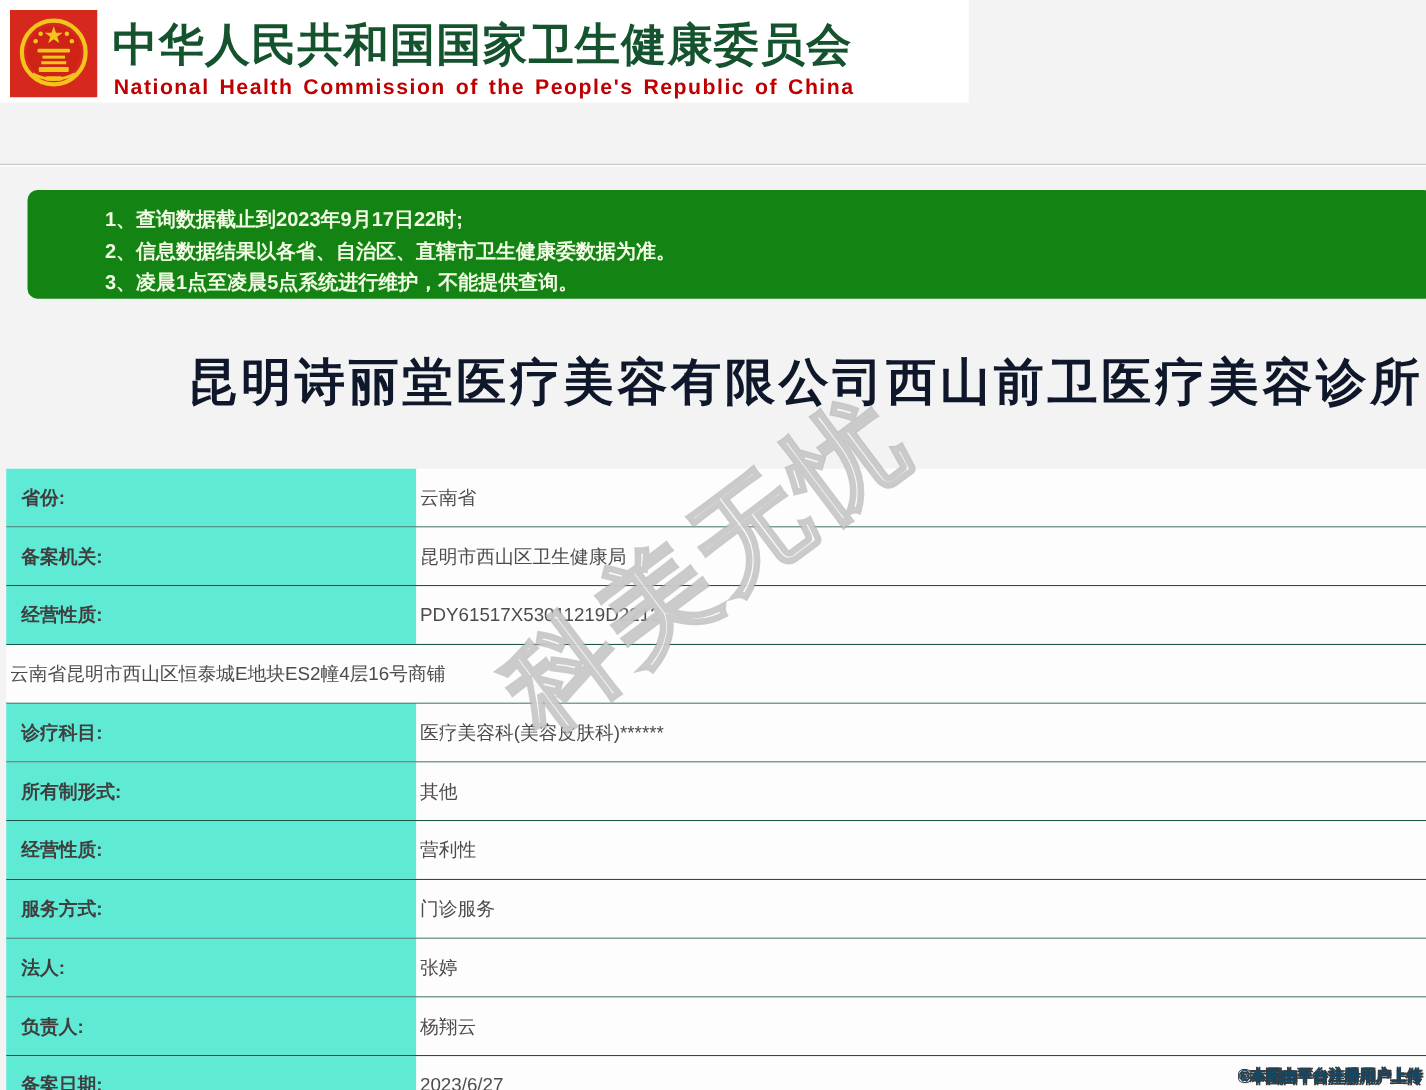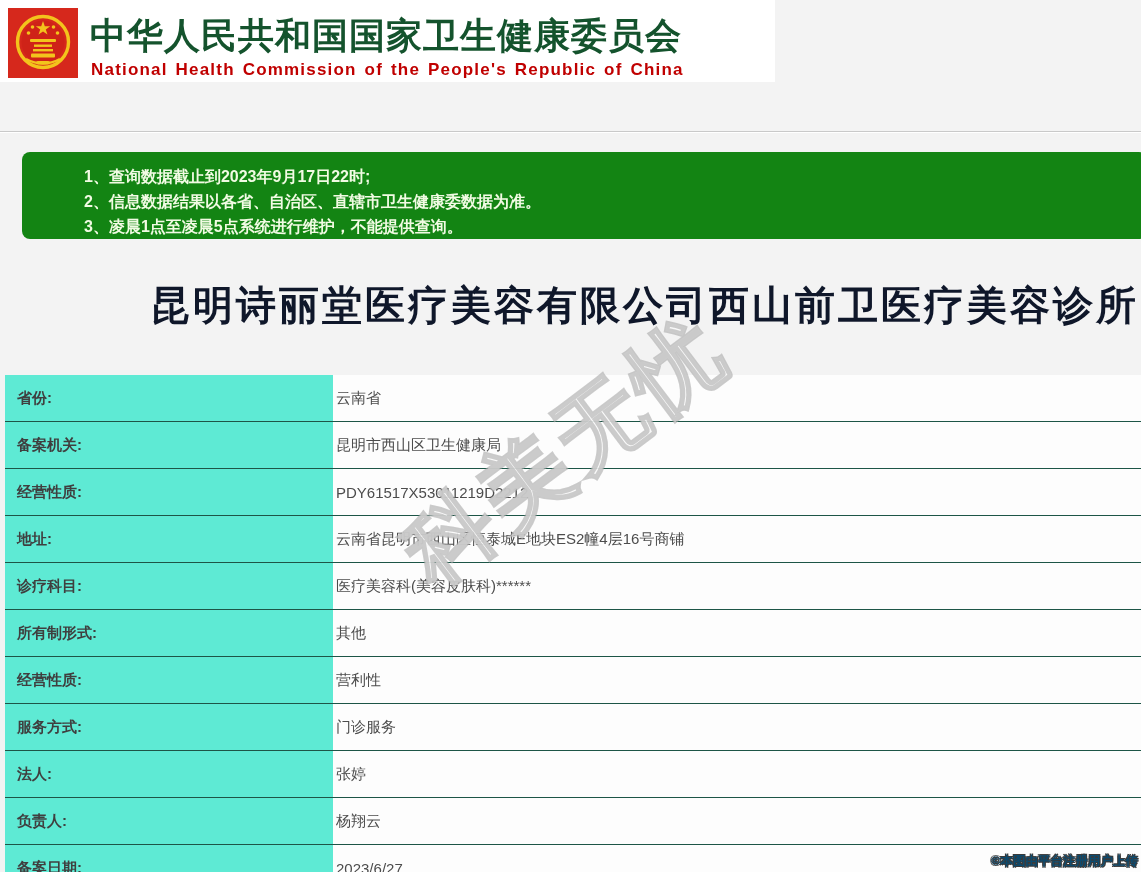--- a/index.html
+++ b/index.html
@@ -124,21 +124,20 @@
   </div>
   <div class="table-row">
     <div class="row-label">备案机关:</div>
     <div class="row-value">昆明市西山区卫生健康局</div>
   </div>
   <div class="table-row">
     <div class="row-label">经营性质:</div>
     <div class="row-value">PDY61517X53011219D2212</div>
   </div>
   <div class="table-row">
-    <div class="row-label">地址:</div>
     <div class="row-value">云南省昆明市西山区恒泰城E地块ES2幢4层16号商铺</div>
   </div>
   <div class="table-row">
     <div class="row-label">诊疗科目:</div>
     <div class="row-value">医疗美容科(美容皮肤科)******</div>
   </div>
   <div class="table-row">
     <div class="row-label">所有制形式:</div>
     <div class="row-value">其他</div>
   </div>

